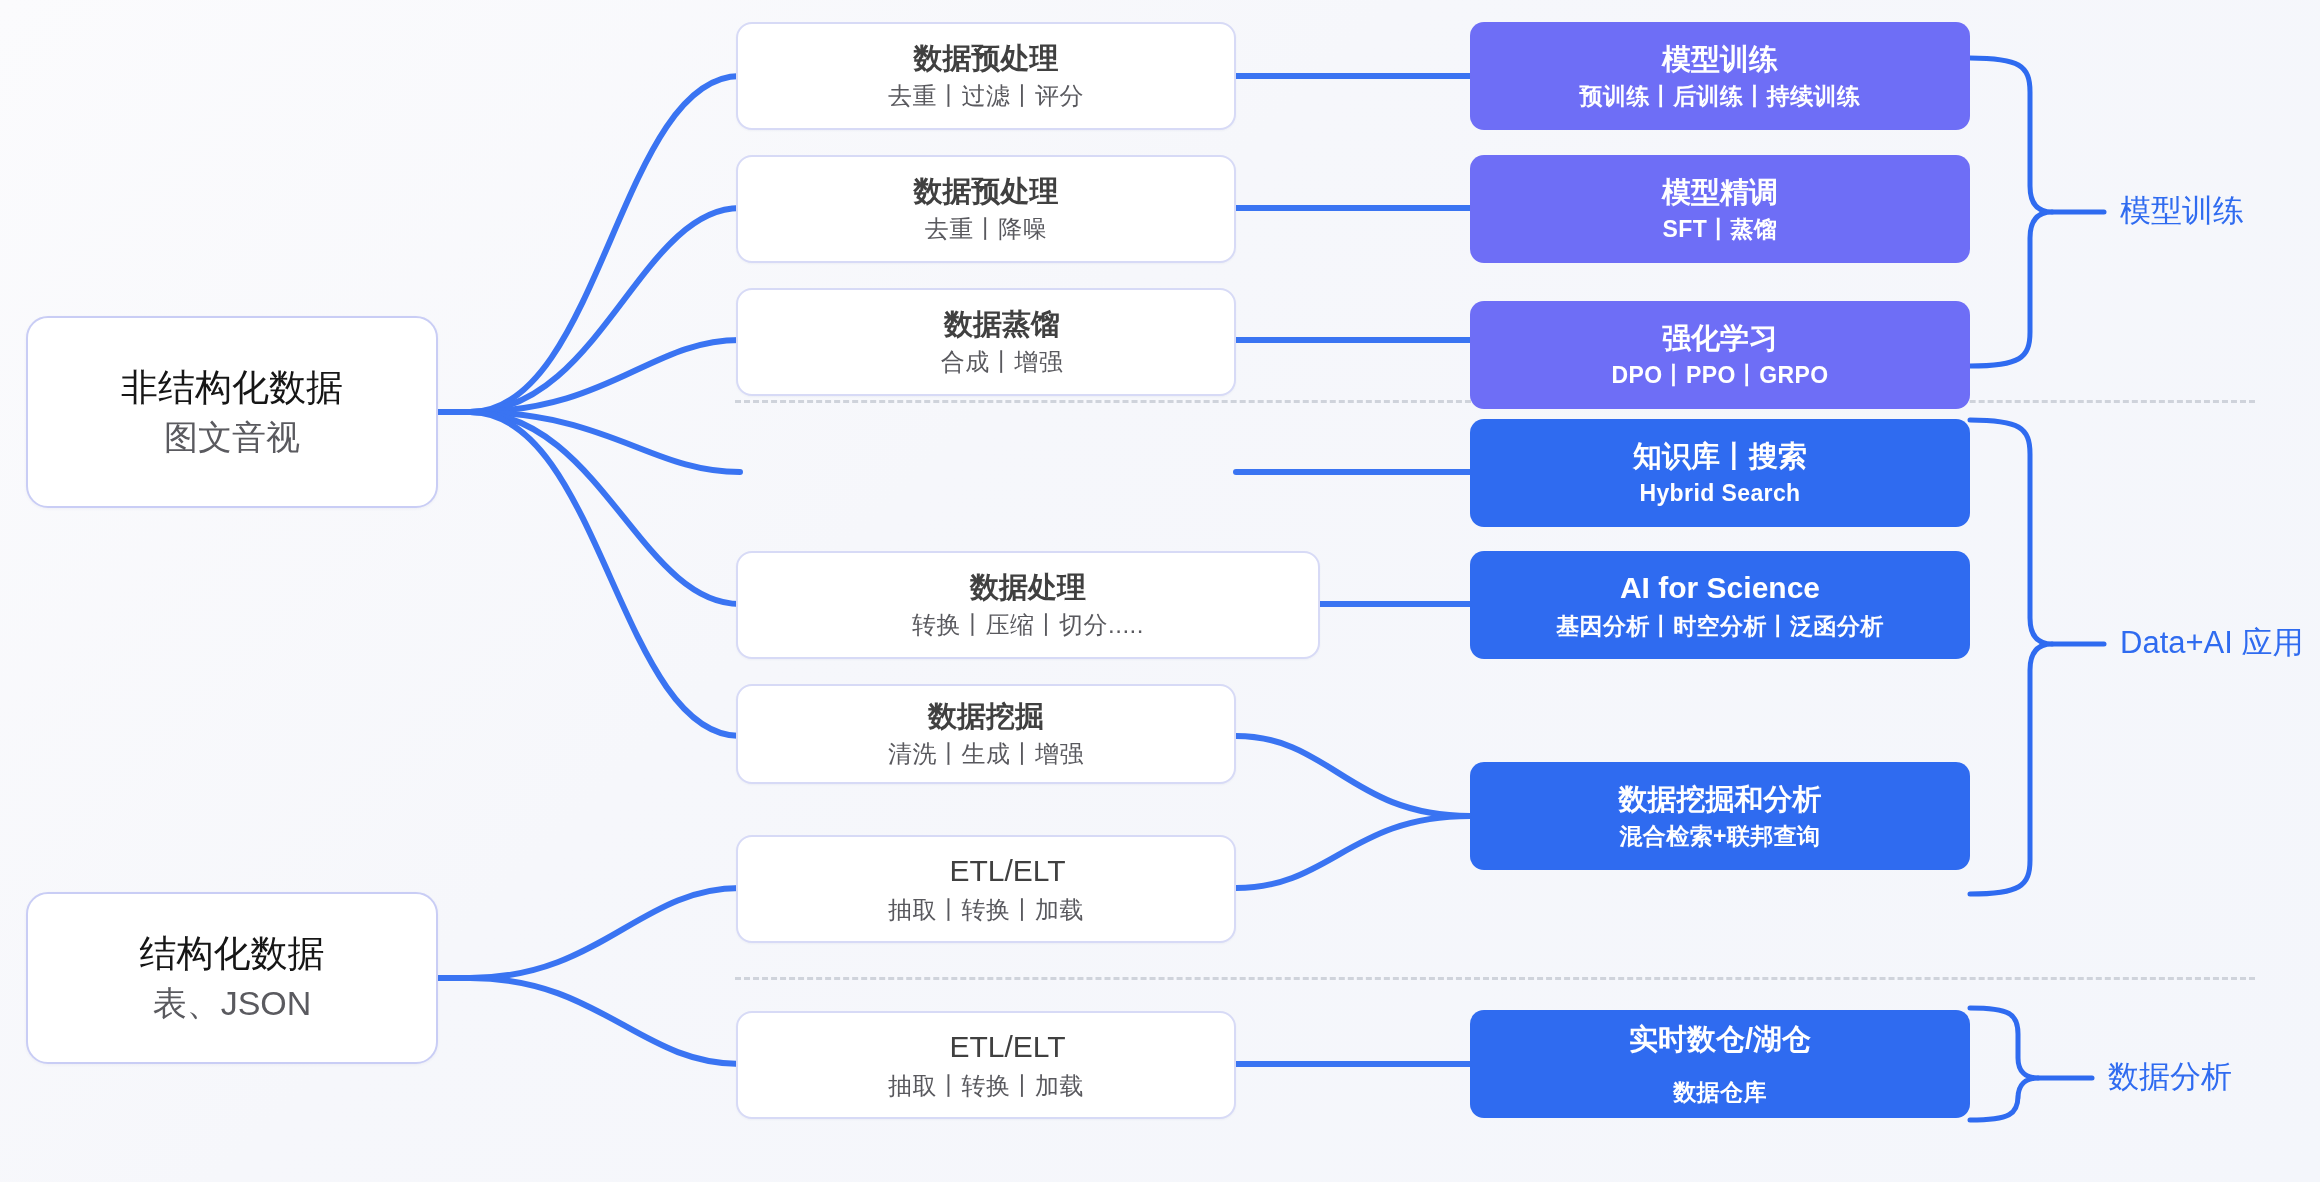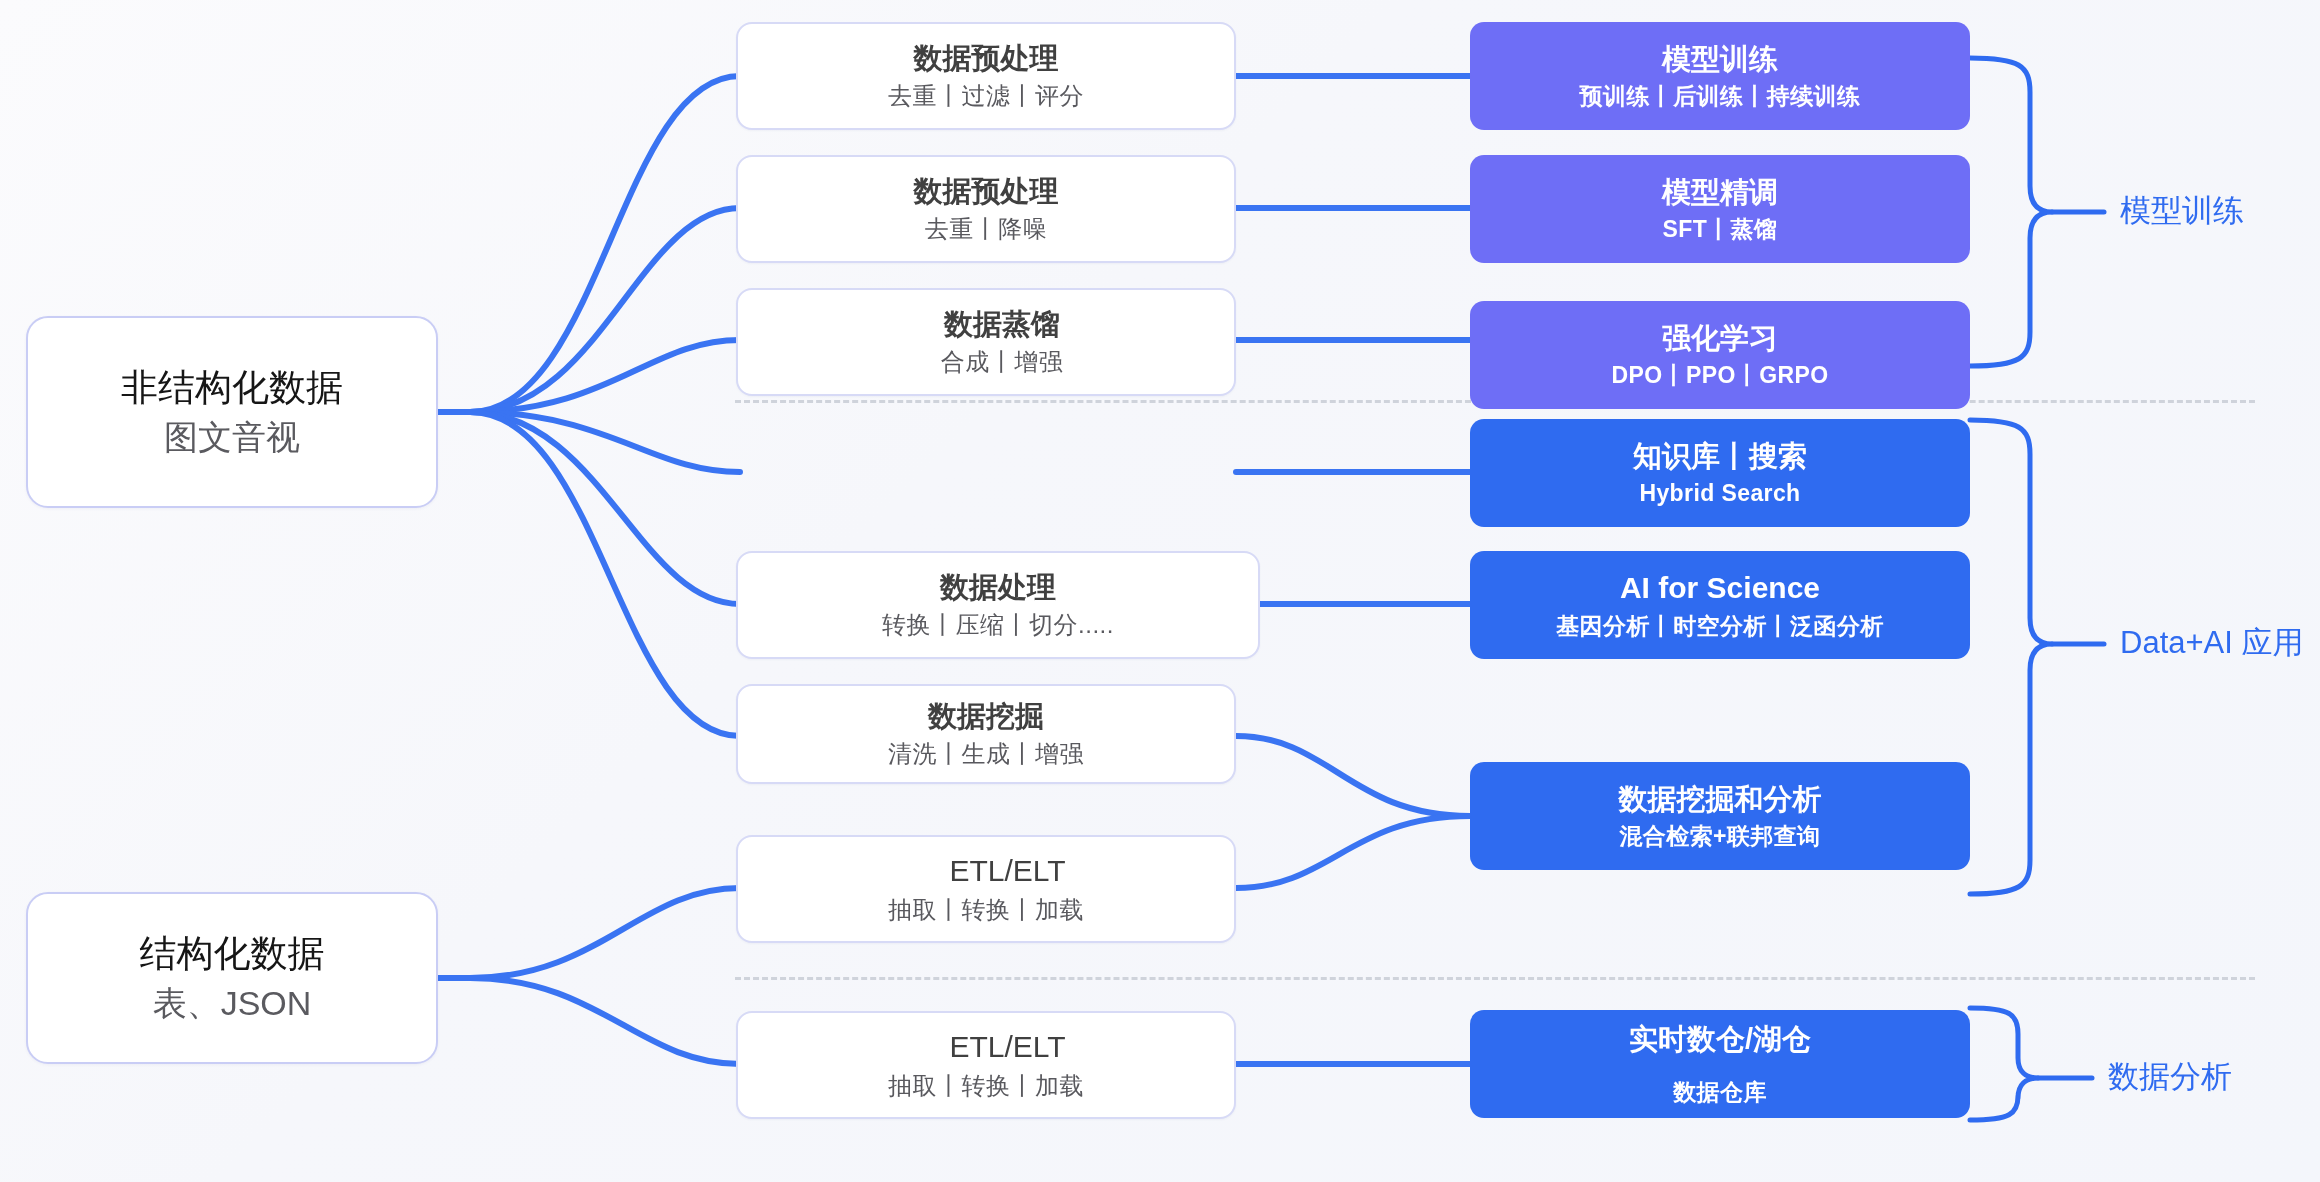--- a/index.html
+++ b/index.html
@@ -127,21 +127,21 @@
     <div class="t1">数据预处理</div>
     <div class="t2">去重丨降噪</div>
   </div>
 
   <div class="node mid" style="left:736px;top:288px;width:500px;height:108px;padding-left:32px;">
     <div class="t1">数据蒸馏</div>
     <div class="t2">合成丨增强</div>
   </div>
 
 
-  <div class="node mid" style="left:736px;top:551px;width:524px;height:108px;">
+  <div class="node mid" style="left:736px;top:551px;width:584px;height:108px;">
     <div class="t1">数据处理</div>
     <div class="t2">转换丨压缩丨切分.....</div>
   </div>
 
   <div class="node mid" style="left:736px;top:684px;width:500px;height:100px;">
     <div class="t1">数据挖掘</div>
     <div class="t2">清洗丨生成丨增强</div>
   </div>
 
   <div class="node mid latin" style="left:736px;top:835px;width:500px;height:108px;">

